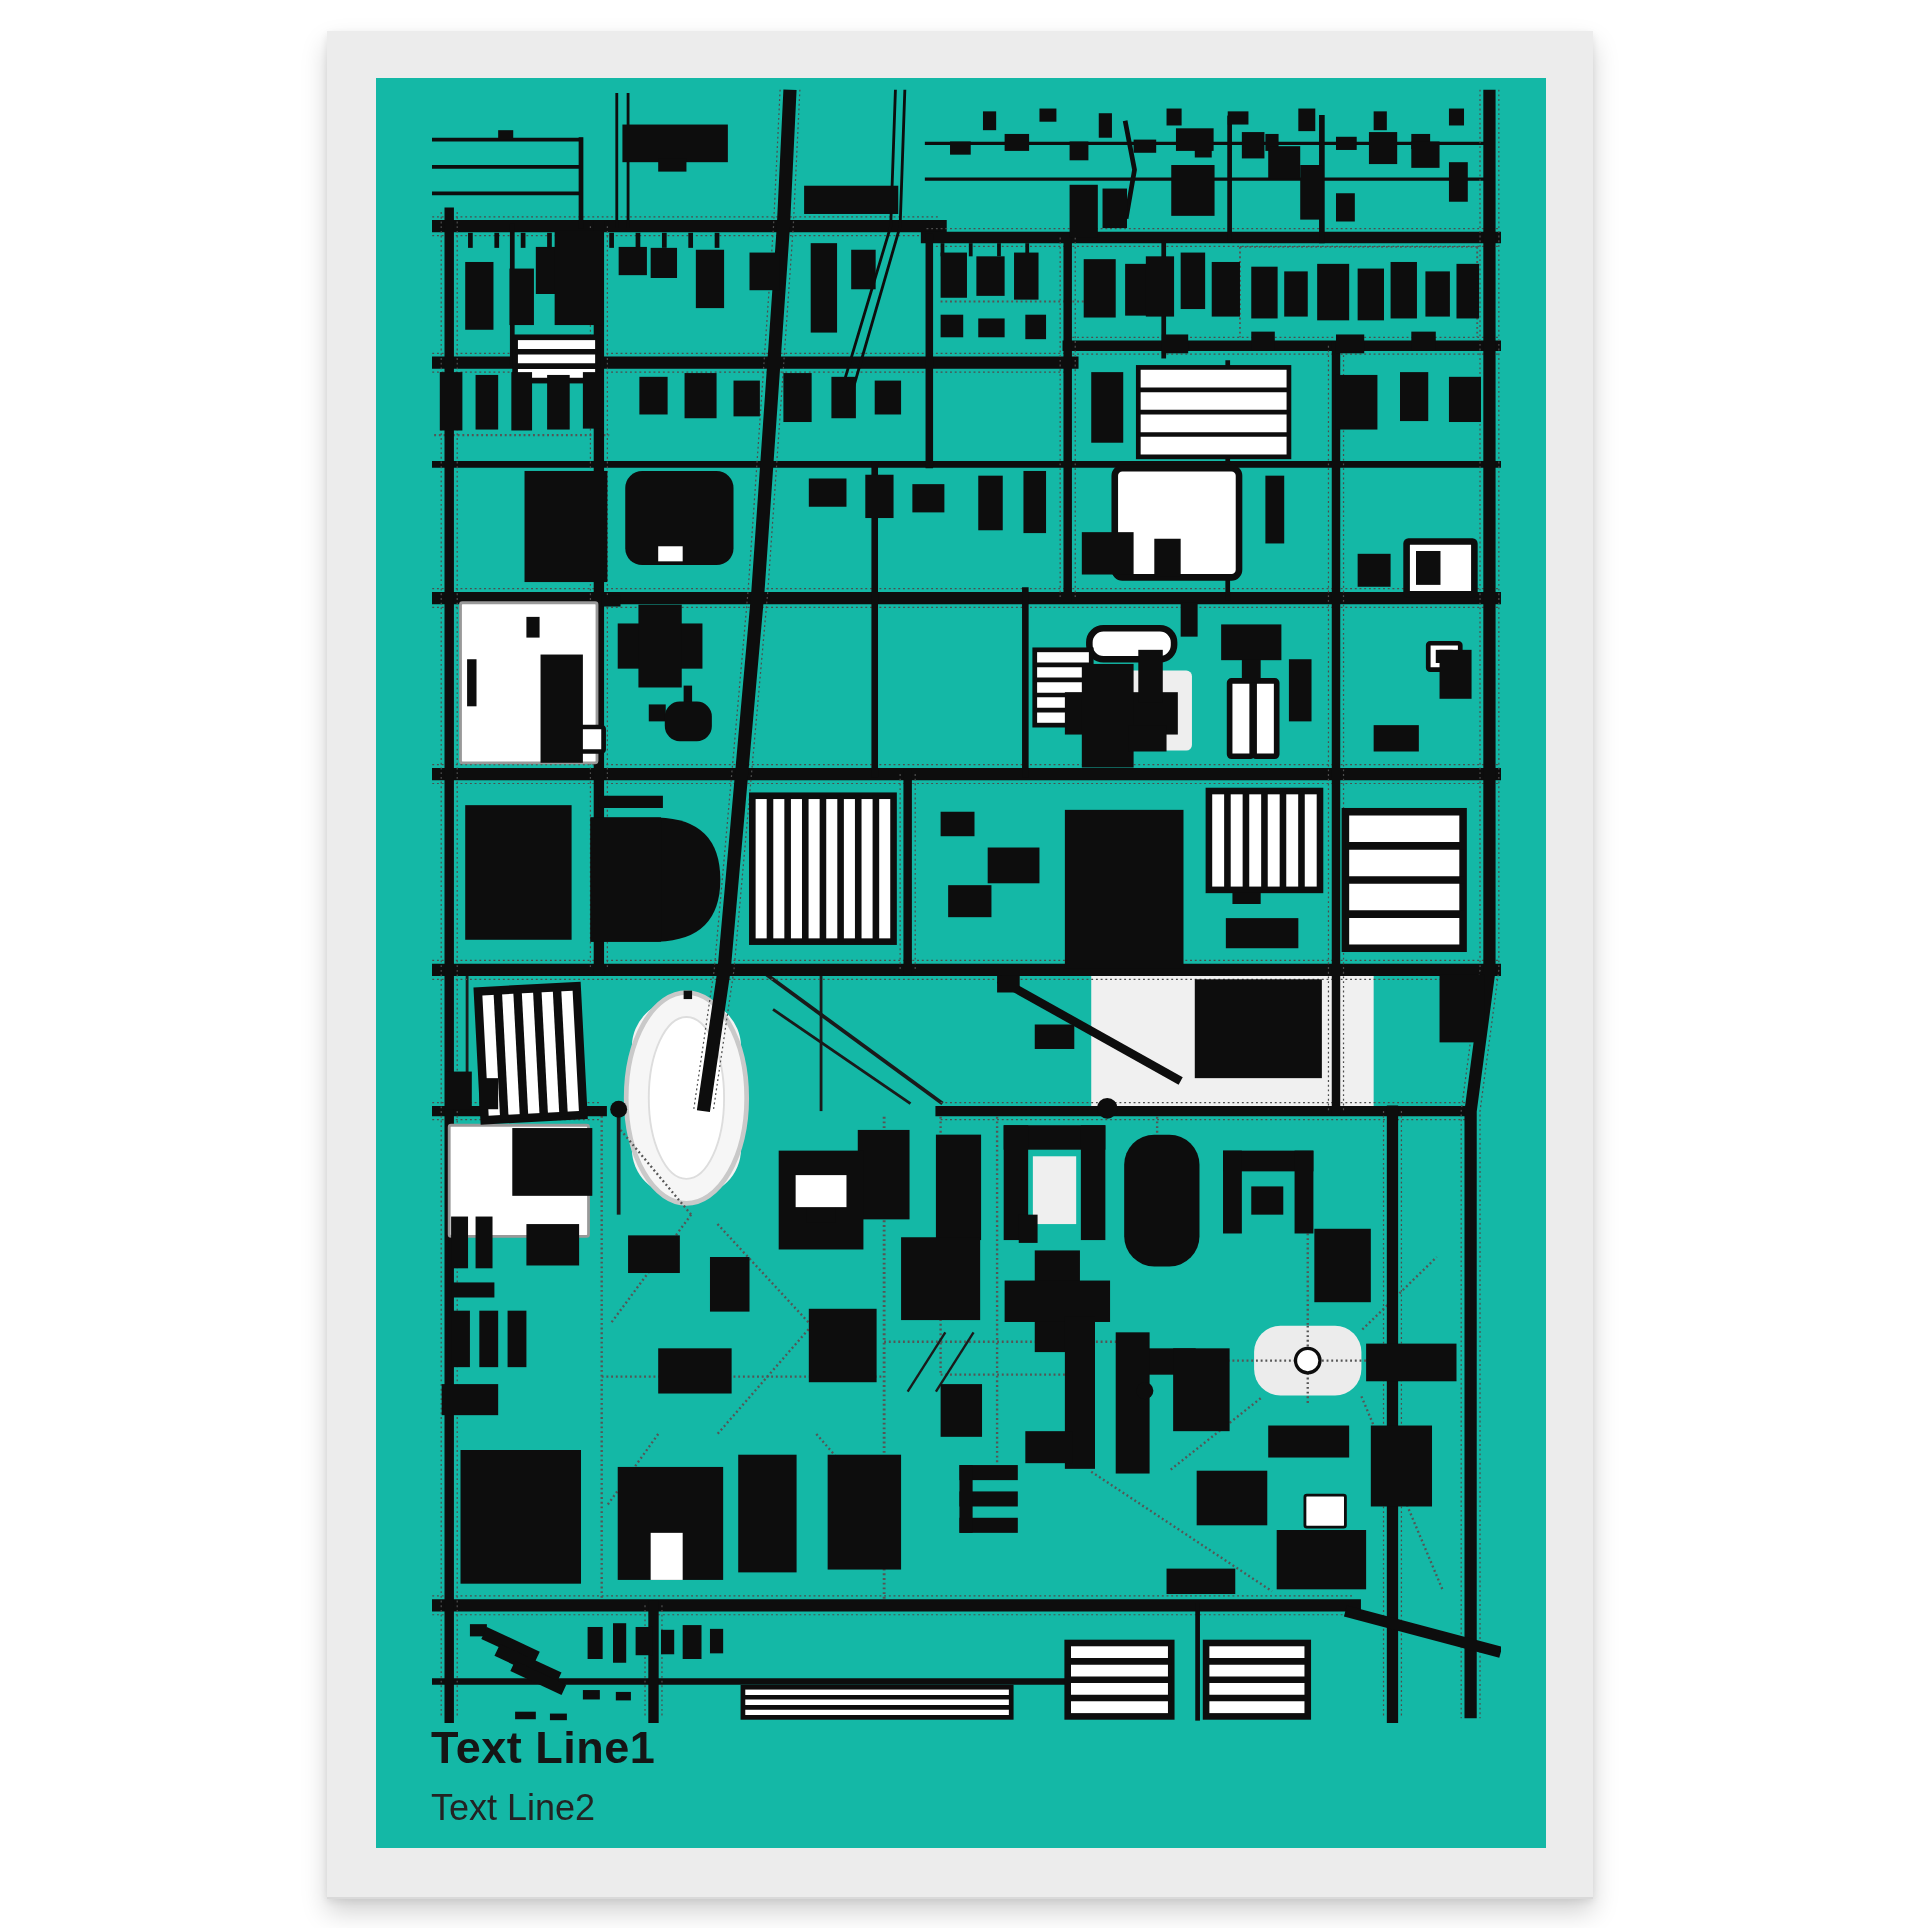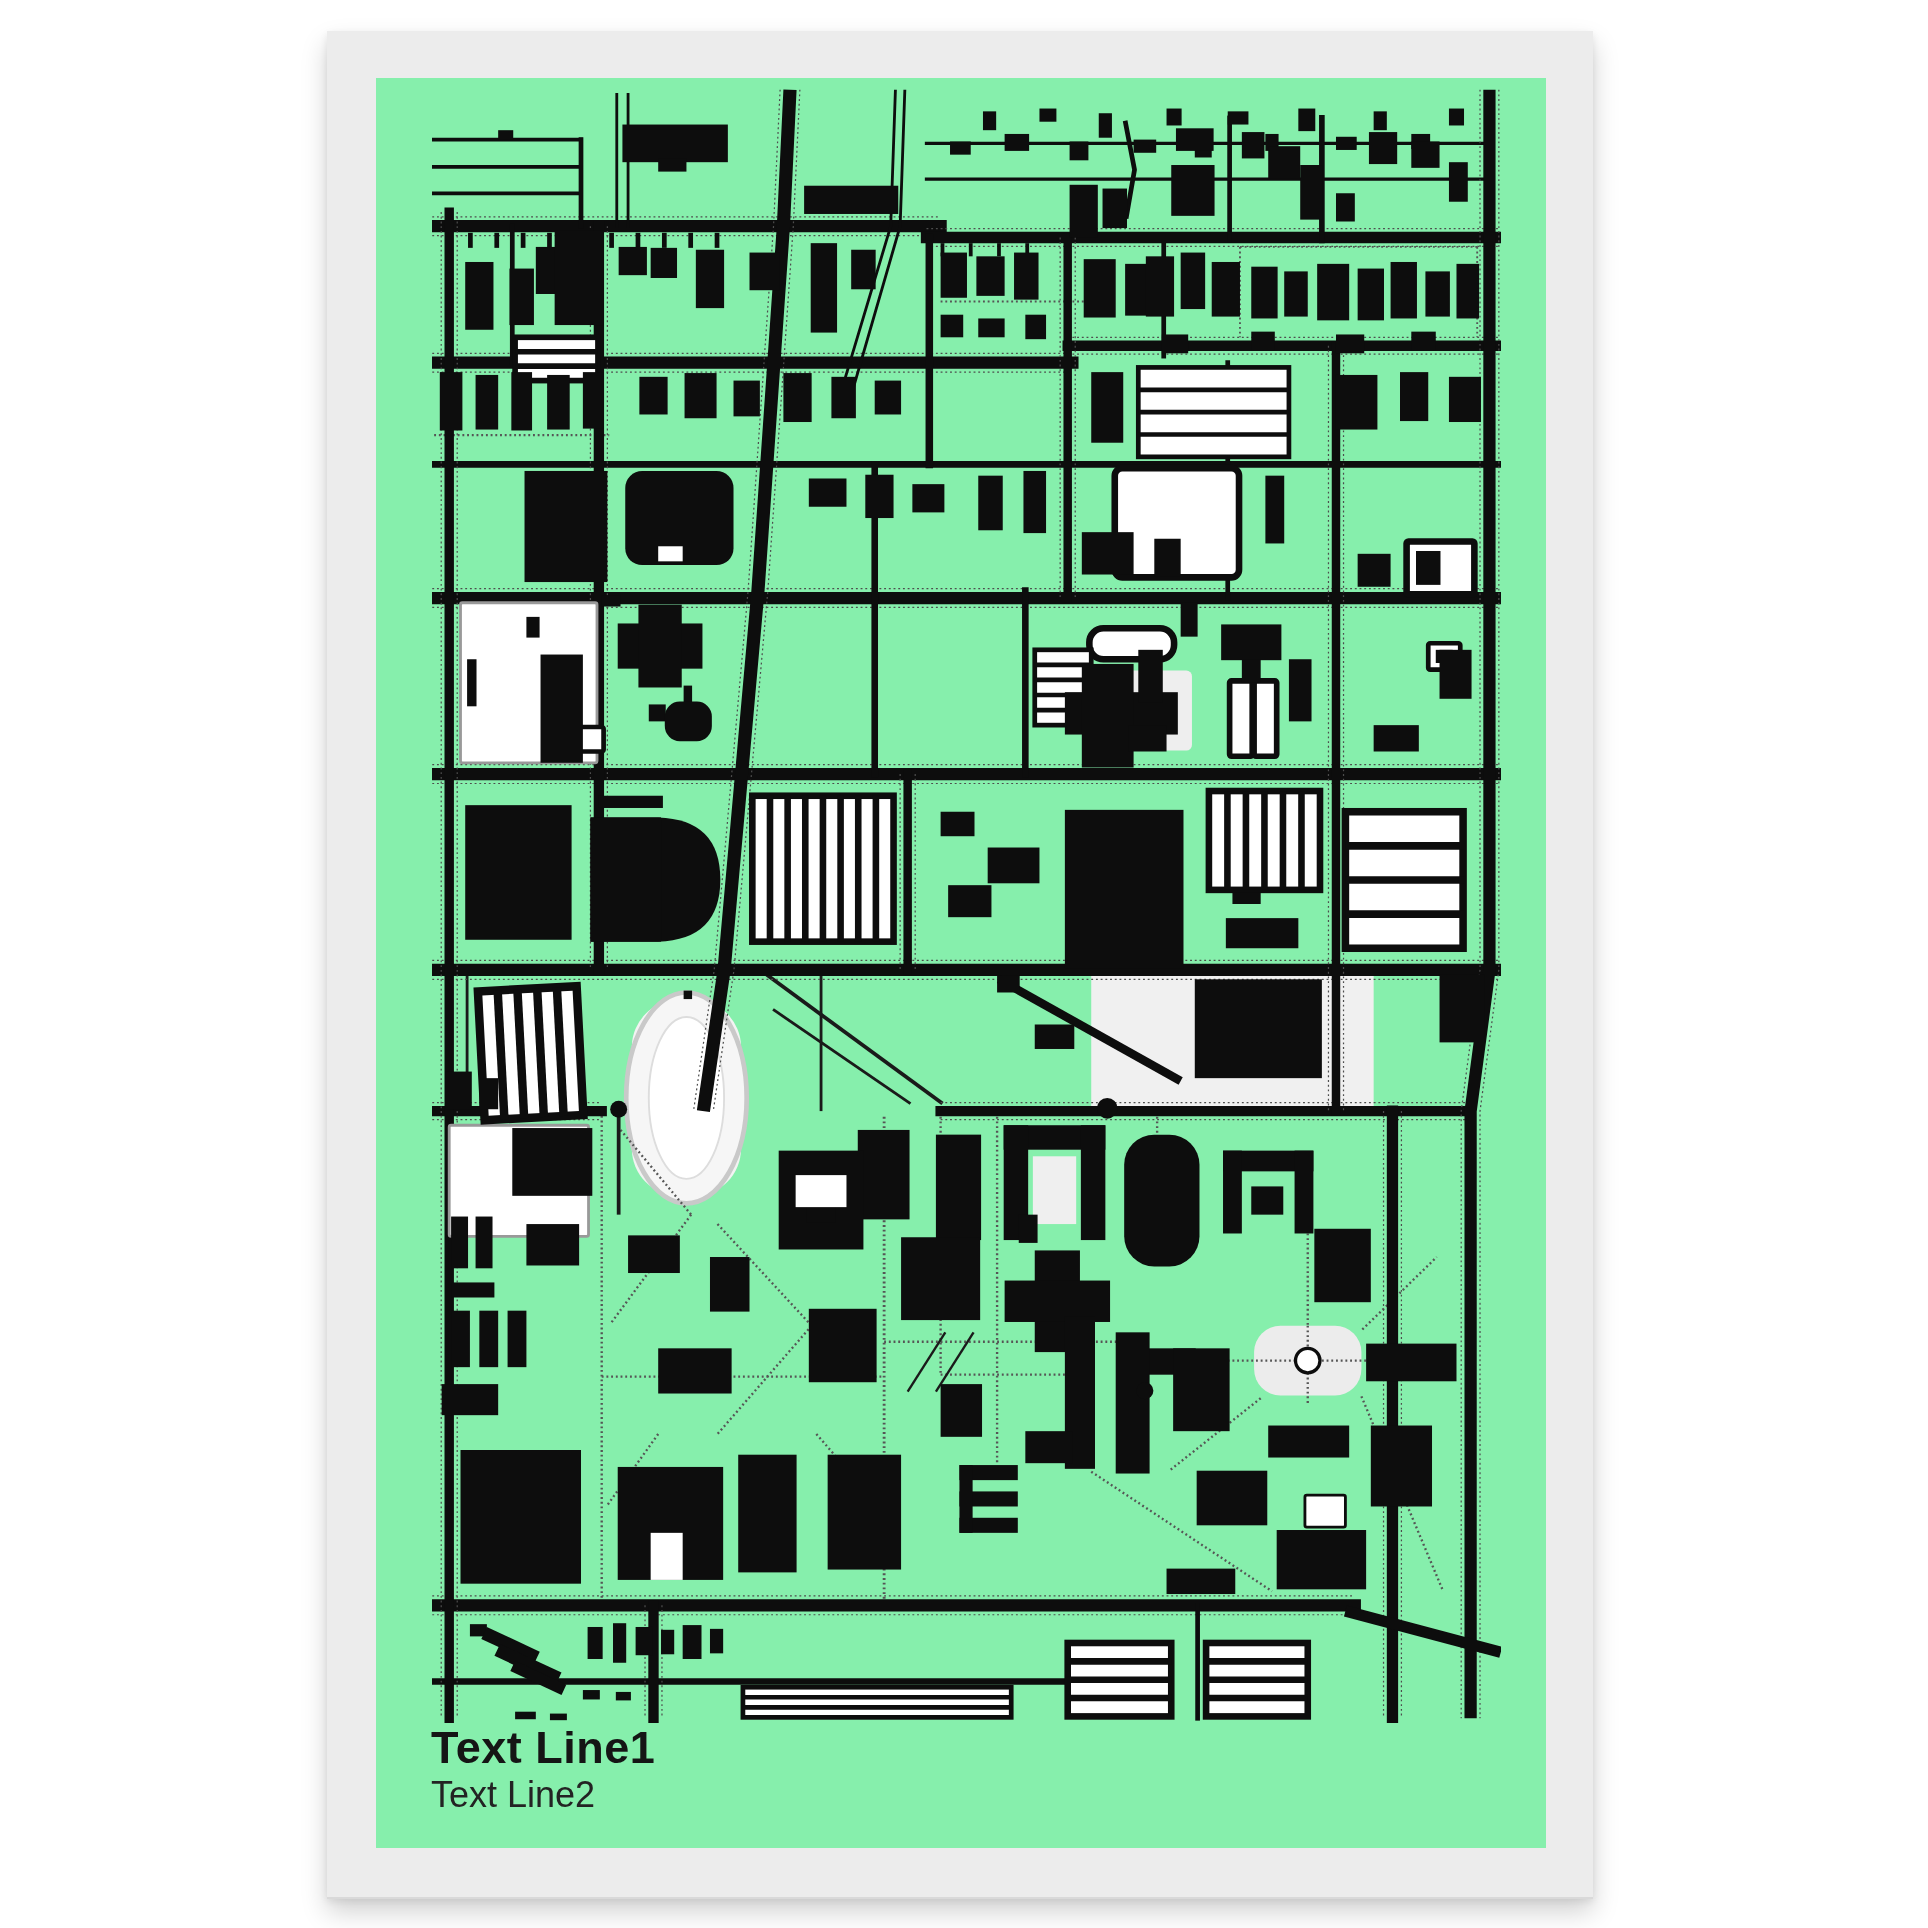--- a/index.html
+++ b/index.html
@@ -9,37 +9,37 @@
     font-family:"Liberation Sans","DejaVu Sans",sans-serif;
   }
   .poster{
     position:absolute;left:327px;top:31px;width:1266px;height:1866px;
     background:#ececec;
     box-shadow:0 13px 24.5px rgba(0,0,0,.18), 0 2.8px 7.5px rgba(0,0,0,.08);
     border-bottom:2.8px solid #d9d9d9;
   }
   .paper{
     position:absolute;left:49px;top:47px;right:47px;bottom:49px;
-    background:#86efac;
+    background:#14b8a6;
   }
   .map-wrap{
     position:absolute;left:56px;top:6.6px;width:1069px;height:1638px;
     overflow:hidden;
   }
   .map-wrap svg{display:block;width:1069px;height:1638px;}
   .caption{
     position:absolute;left:55px;top:1646px;width:847px;
   }
   .caption .title{
     font-size:45px;font-weight:700;color:#151515;line-height:1.08;
     letter-spacing:0.5px;
   }
   .caption .subtitle{
     font-size:36px;font-weight:400;color:#232323;line-height:1.15;
-    margin-top:1px;
+    margin-top:14px;
   }
 </style>
 </head>
 <body>
 
 <div class="poster">
   <div class="paper">
     <div class="map-wrap">
       <svg xmlns="http://www.w3.org/2000/svg" viewBox="460 90 1135 1740">
           <rect x="1160" y="1032" width="300" height="146" fill="#f0f0f0" rx="0"></rect>

